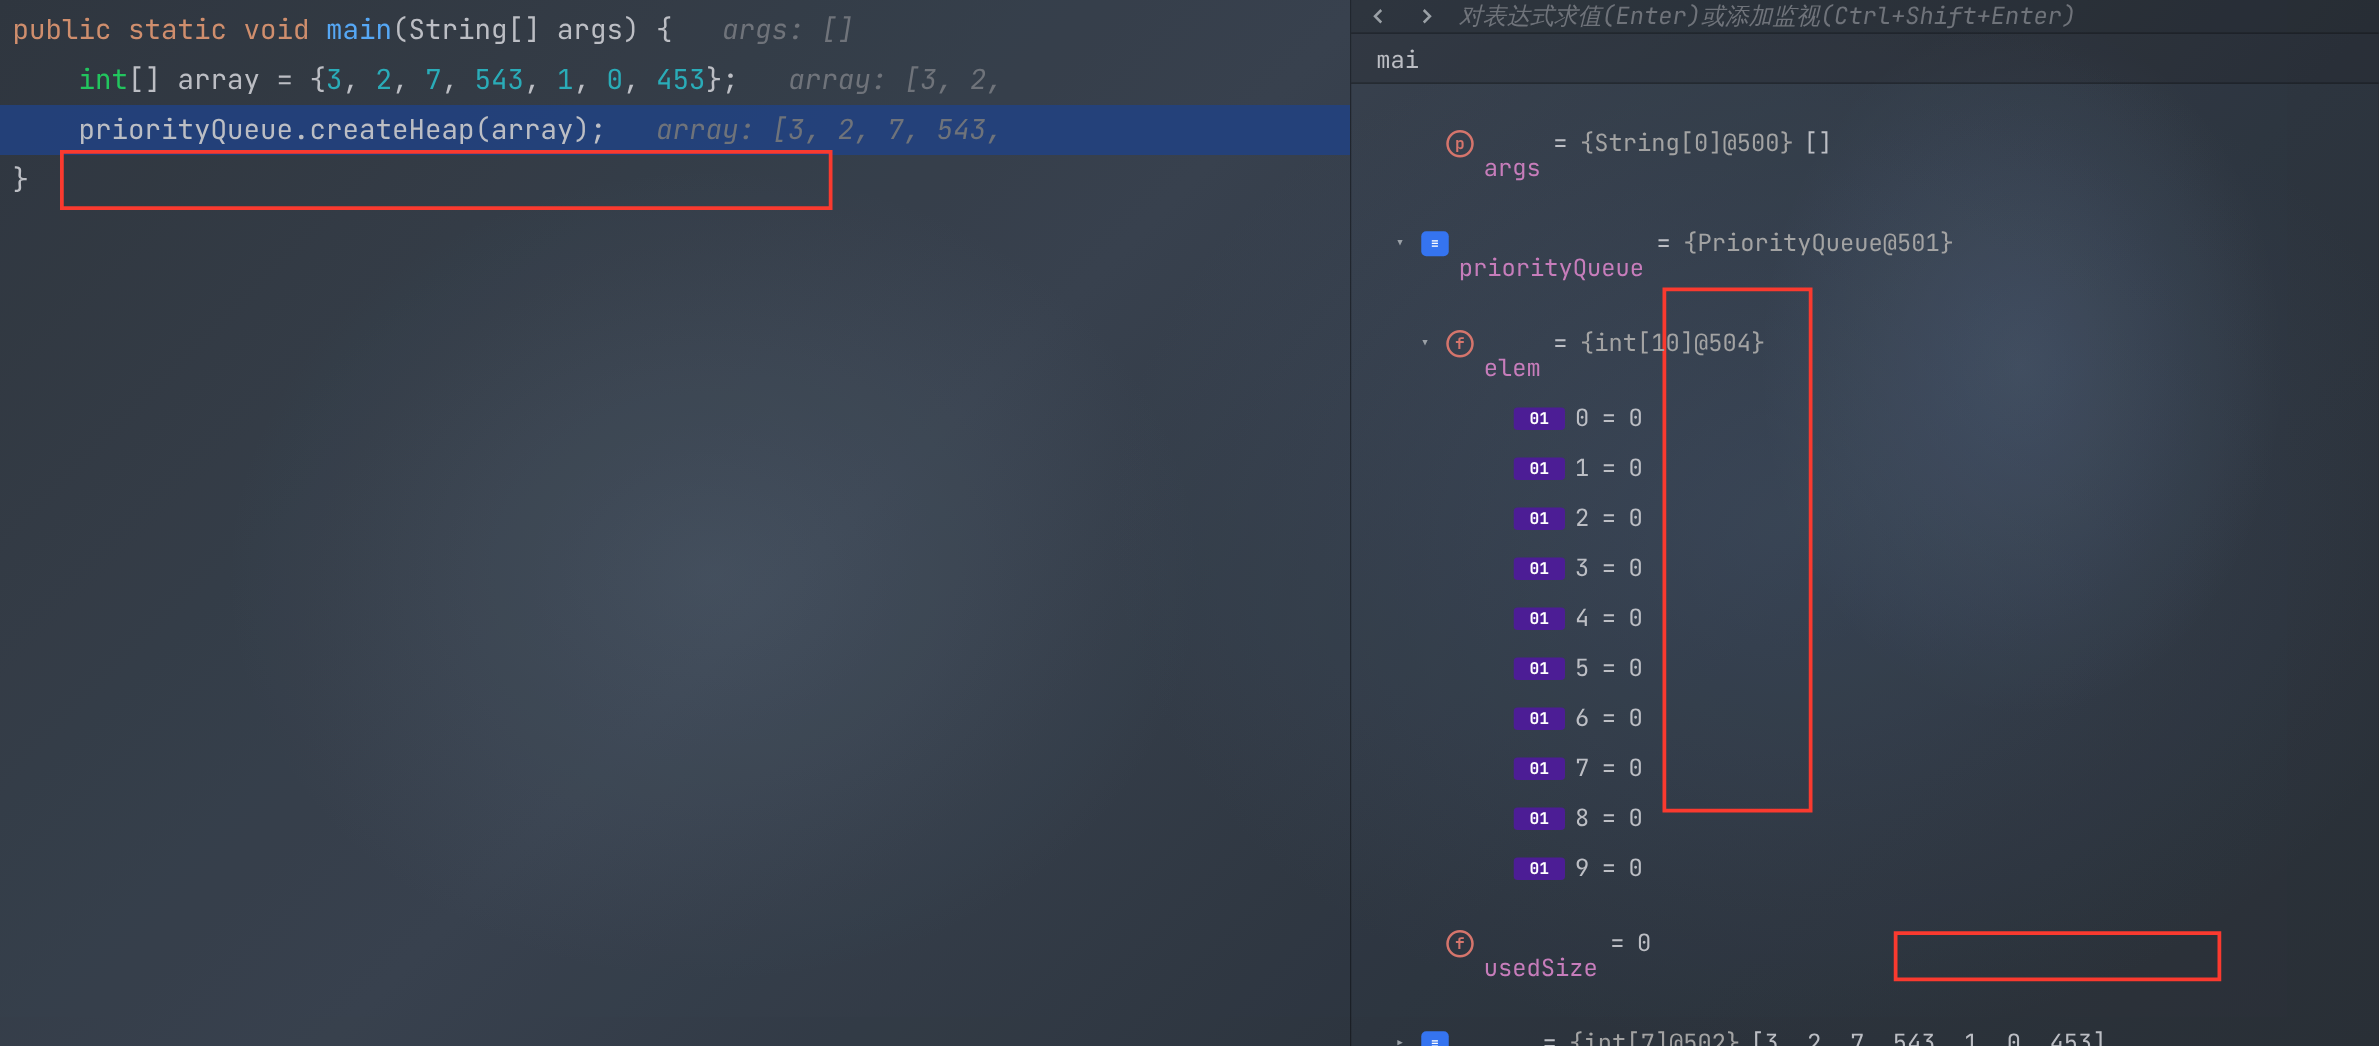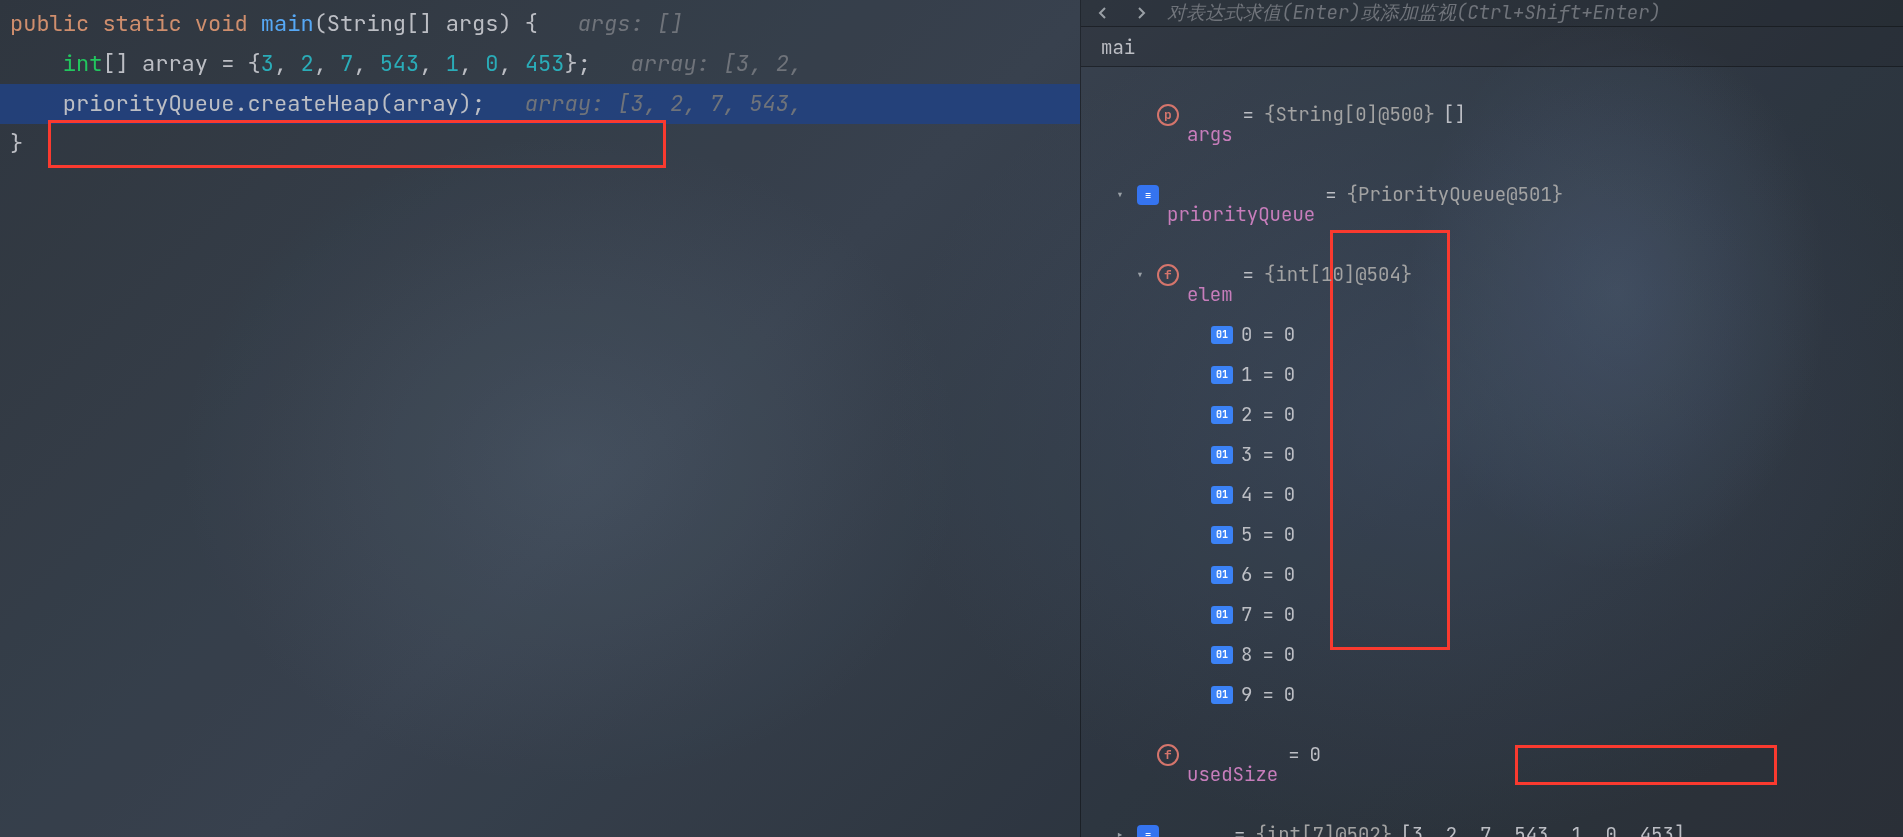--- a/index.html
+++ b/index.html
@@ -136,25 +136,25 @@
   .badge-p { border: 2px solid #d5756c; color: #d5756c; background: transparent; }
   .badge-f { border: 2px solid #d5756c; color: #d5756c; background: transparent; }
   .badge-arr {
     background: #3574f0;
     color: #fff;
     border-radius: 4px;
     width: 22px; height: 20px;
     font-size: 11px;
   }
   .badge-prim {
-    background: #3b82f6;
+    background: #4c1d95;
     color: #fff;
     border-radius: 3px;
-    width: 22px; height: 18px;
-    font-size: 10px;
+    width: 41px; height: 18px;
+    font-size: 13px;
   }
   .var-name { color: #c77dbb; margin-top: 40px; }
   .var-eq { color: #bcbec4; margin: 0 2px; }
   .var-type { color: #a3a3a3; text-align: center; }
   .var-val { color: #bcbec4; }
   .elem-box {
     position: absolute;
     border: 3px solid #fa3a2f;
     pointer-events: none;
   }

